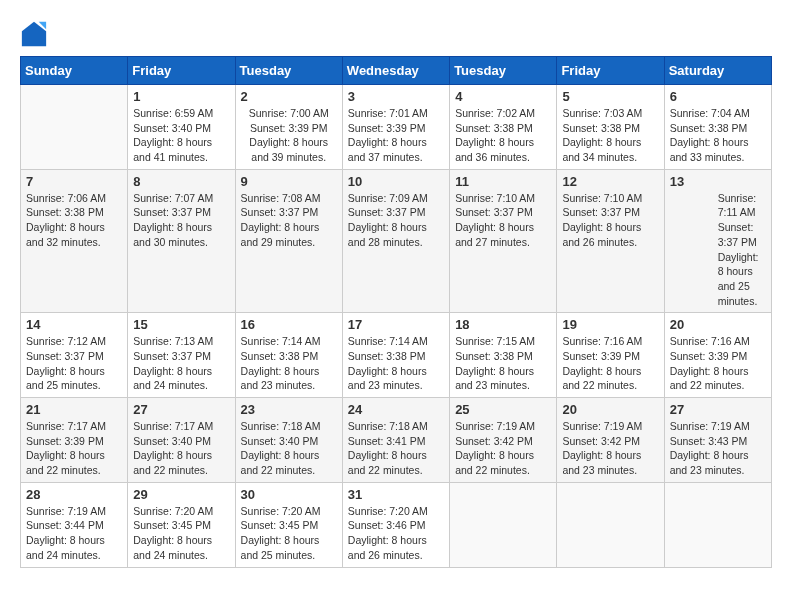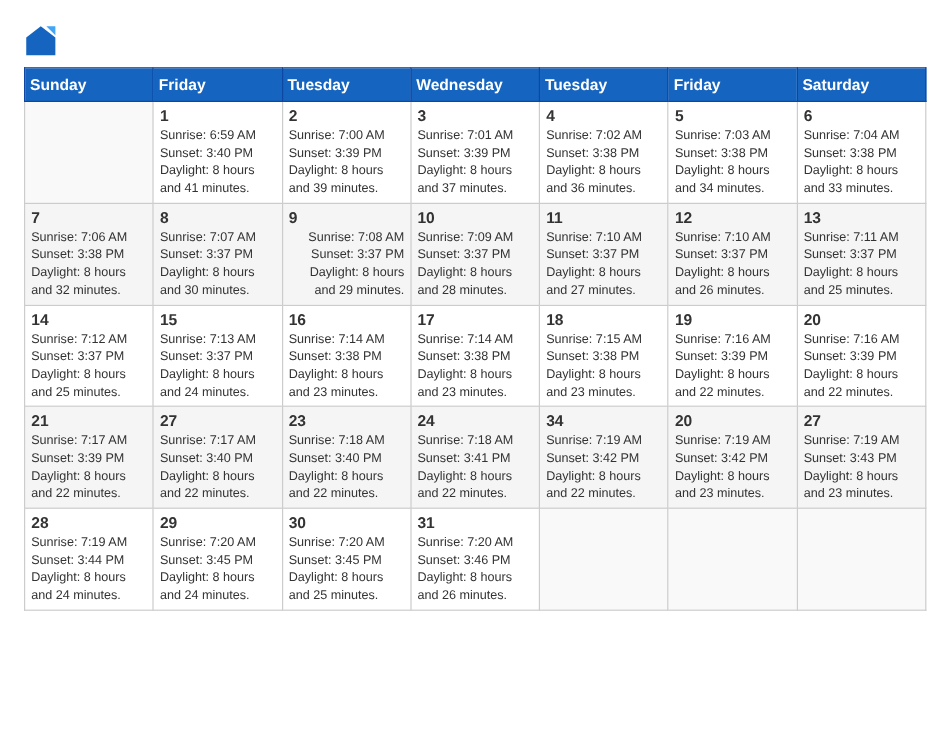--- a/index.html
+++ b/index.html
@@ -121,21 +121,21 @@
         <td class="empty"></td>
         <td>
           <span class="day-num">1</span>
           <div class="day-info" style="white-space: pre-line;">Sunrise: 6:59 AM
 Sunset: 3:40 PM
 Daylight: 8 hours
 and 41 minutes.</div>
         </td>
         <td>
           <span class="day-num">2</span>
-          <div class="day-info" style="white-space: pre-line;">Sunrise: 7:00 AM
+          <div class="day-info" style="white-space: pre-line; text-align: center;">Sunrise: 7:00 AM
 Sunset: 3:39 PM
 Daylight: 8 hours
 and 39 minutes.</div>
         </td>
         <td>
           <span class="day-num">3</span>
           <div class="day-info" style="white-space: pre-line;">Sunrise: 7:01 AM
 Sunset: 3:39 PM
 Daylight: 8 hours
 and 37 minutes.</div>
@@ -172,21 +172,21 @@
         </td>
         <td>
           <span class="day-num">8</span>
           <div class="day-info" style="white-space: pre-line;">Sunrise: 7:07 AM
 Sunset: 3:37 PM
 Daylight: 8 hours
 and 30 minutes.</div>
         </td>
         <td>
           <span class="day-num">9</span>
-          <div class="day-info" style="white-space: pre-line; text-align: right;">Sunrise: 7:08 AM
+          <div class="day-info" style="white-space: pre-line;">Sunrise: 7:08 AM
 Sunset: 3:37 PM
 Daylight: 8 hours
 and 29 minutes.</div>
         </td>
         <td>
           <span class="day-num">10</span>
           <div class="day-info" style="white-space: pre-line;">Sunrise: 7:09 AM
 Sunset: 3:37 PM
 Daylight: 8 hours
 and 28 minutes.</div>
@@ -200,21 +200,21 @@
         </td>
         <td>
           <span class="day-num">12</span>
           <div class="day-info" style="white-space: pre-line;">Sunrise: 7:10 AM
 Sunset: 3:37 PM
 Daylight: 8 hours
 and 26 minutes.</div>
         </td>
         <td>
           <span class="day-num">13</span>
-          <div class="day-info" style="white-space: pre-line;">Sunrise: 7:11 AM
+          <div class="day-info" style="white-space: pre-line; margin-left: 48px;">Sunrise: 7:11 AM
 Sunset: 3:37 PM
 Daylight: 8 hours
 and 25 minutes.</div>
         </td>
       </tr>
       <tr>
         <td>
           <span class="day-num">14</span>
           <div class="day-info" style="white-space: pre-line;">Sunrise: 7:12 AM
 Sunset: 3:37 PM
@@ -287,21 +287,21 @@
 and 22 minutes.</div>
         </td>
         <td>
           <span class="day-num">24</span>
           <div class="day-info" style="white-space: pre-line;">Sunrise: 7:18 AM
 Sunset: 3:41 PM
 Daylight: 8 hours
 and 22 minutes.</div>
         </td>
         <td>
-          <span class="day-num">34</span>
+          <span class="day-num">25</span>
           <div class="day-info" style="white-space: pre-line;">Sunrise: 7:19 AM
 Sunset: 3:42 PM
 Daylight: 8 hours
 and 22 minutes.</div>
         </td>
         <td>
           <span class="day-num">20</span>
           <div class="day-info" style="white-space: pre-line;">Sunrise: 7:19 AM
 Sunset: 3:42 PM
 Daylight: 8 hours

